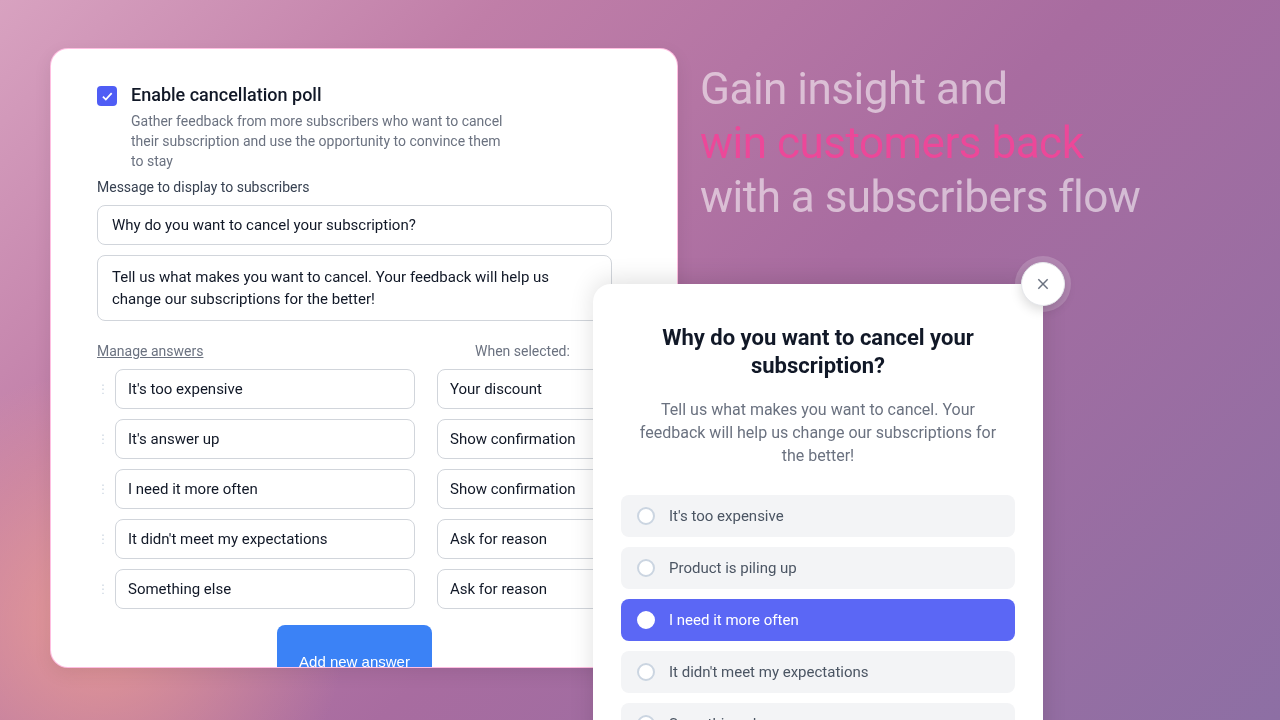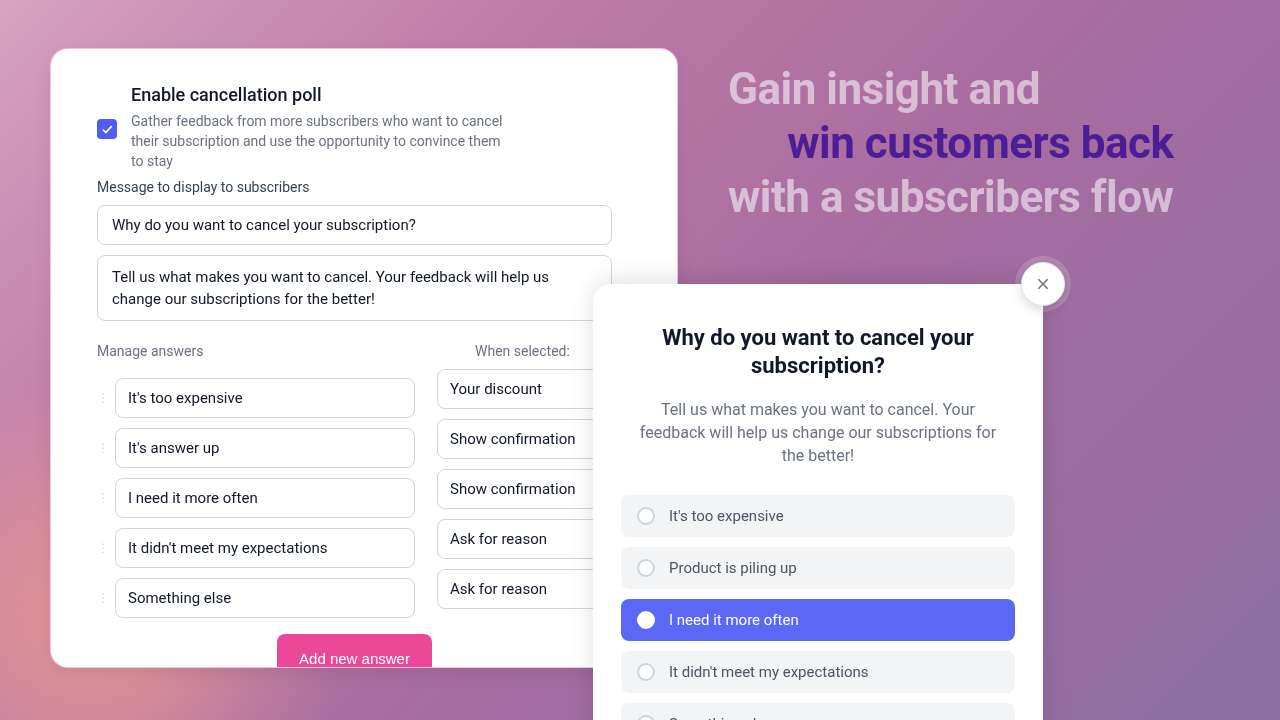--- a/index.html
+++ b/index.html
@@ -22,21 +22,21 @@
     left: 50px; top: 48px;
     width: 628px; height: 620px;
     background: #ffffff;
     border-radius: 18px;
     border: 1px solid rgba(255,183,222,0.9);
     box-shadow: 0 6px 18px rgba(0,0,0,0.08);
     padding: 34px 46px 28px 46px;
     overflow: hidden;
   }
 
-  .header-row { display: flex; align-items: center; gap: 14px; }
+  .header-row { display: flex; align-items: flex-start; gap: 14px; }
   .checkbox {
     width: 20px; height: 20px; border-radius: 4px; background: #4f5df5;
     display: flex; align-items: center; justify-content: center;
     margin-top: 3px; flex-shrink: 0;
   }
   .checkbox svg { width: 14px; height: 14px; stroke: #fff; stroke-width: 3; fill: none; }
   .header-text .title { font-size: 18px; font-weight: 500; color: #111827; line-height: 24px; }
   .header-text .desc  { font-size: 14px; color: #6b7280; line-height: 20px; margin-top: 4px; max-width: 380px; }
 
   .section-label { font-size: 14px; color: #374151; margin-top: 8px; margin-bottom: 10px; }
@@ -54,21 +54,21 @@
   }
   .textarea-field { margin-top: 10px; line-height: 22px; }
 
   .answers-grid {
     margin-top: 22px;
     display: grid;
     grid-template-columns: 318px 1fr;
     column-gap: 22px;
     width: 515px;
   }
-  .answers-col .subtle-label { margin-bottom: 19px; display: block; }
+  .answers-col .subtle-label { margin-bottom: 10px; display: block; text-decoration: underline; }
   .answer-row {
     display: flex; align-items: center; gap: 8px; margin-bottom: 10px;
   }
   .drag-handle {
     width: 10px; color: #cbd5e1; font-size: 12px; line-height: 12px; letter-spacing: 1px;
     user-select: none; cursor: grab; text-align: center;
   }
   .answer-input,
   .action-input {
     flex: 1;
@@ -78,38 +78,38 @@
     font-size: 15px;
     color: #111827;
     background: #fff;
     height: 40px;
     display: flex; align-items: center;
   }
   .actions-col .action-input { margin-bottom: 10px; }
 
   .add-btn {
     display: inline-flex; align-items: center; justify-content: center;
-    background: #ec4899; color: #fff; border: none; border-radius: 8px;
-    padding: 16px 22px; font-size: 15px; font-weight: 500; cursor: pointer;
+    background: #3b82f6; color: #fff; border: none; border-radius: 8px;
+    padding: 28px 22px; font-size: 15px; font-weight: 500; cursor: pointer;
     margin-top: 6px;
   }
   .add-wrap { width: 515px; display: flex; justify-content: center; }
 
   
   .headline {
     position: absolute;
-    left: 728px; top: 62px;
+    left: 700px; top: 62px;
     max-width: 520px;
     font-size: 44px;
-    font-weight: 700;
+    font-weight: 400;
     line-height: 54px;
     letter-spacing: -0.5px;
   }
   .headline .l1 { color: rgba(255,255,255,0.55); }
-  .headline .l2 { color: #4c1d95; text-align: right; }
+  .headline .l2 { color: #ec4899; }
   .headline .l3 { color: rgba(255,255,255,0.55); }
 
   
   .poll-card {
     position: absolute;
     left: 593px; top: 284px;
     width: 450px;
     background: #ffffff;
     border-radius: 18px 18px 0 0;
     box-shadow: 0 -4px 24px rgba(0,0,0,0.12);

